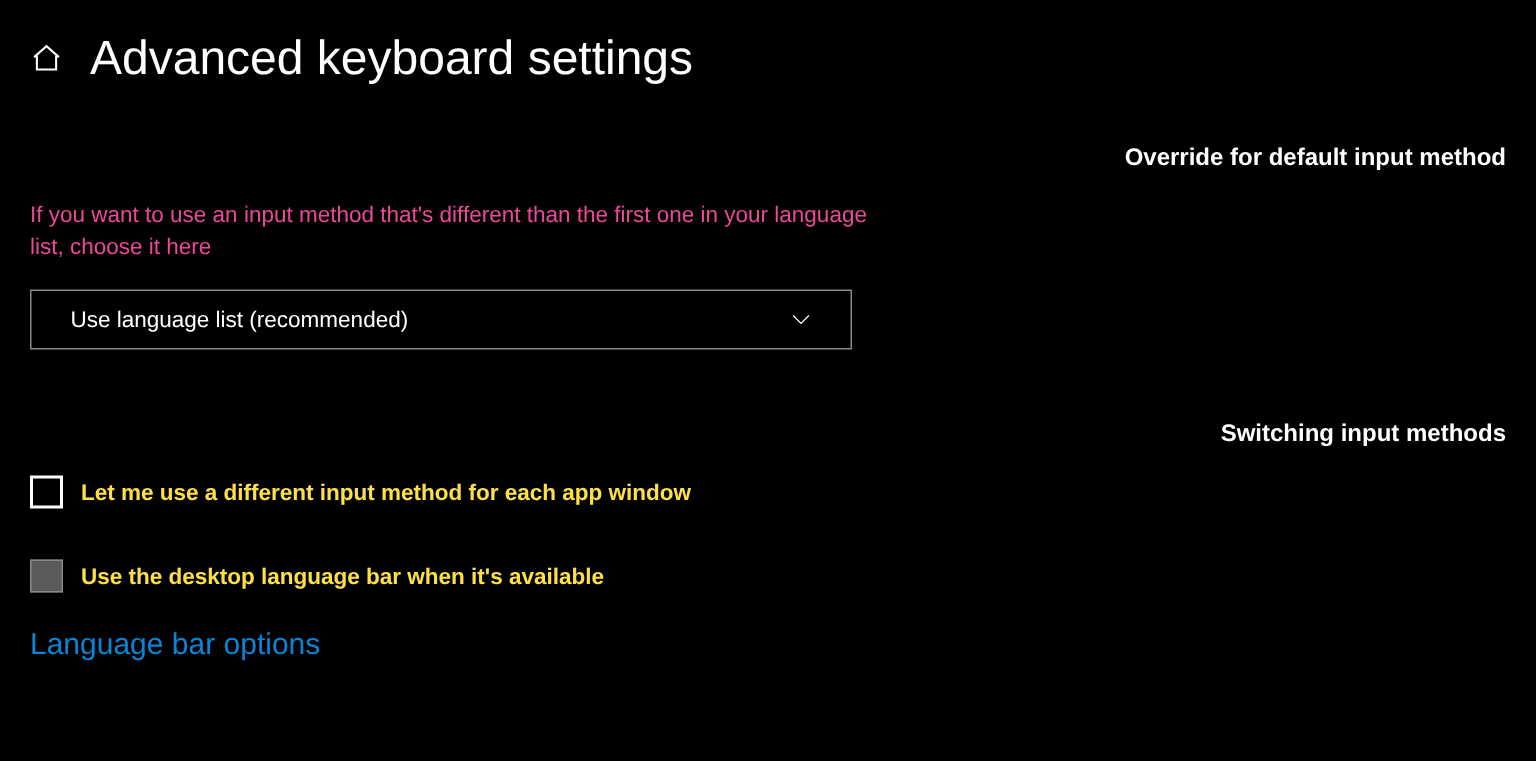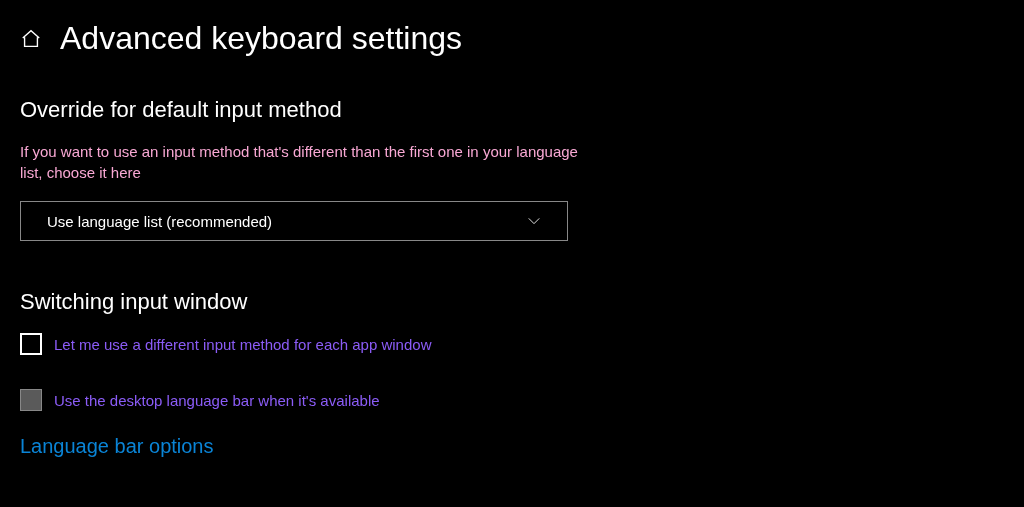--- a/index.html
+++ b/index.html
@@ -35,28 +35,29 @@
       stroke-width: 1.5;
     }
     .page-title {
       font-size: 32px;
       font-weight: 300;
     }
     .section {
       margin-bottom: 30px;
     }
     .section-title {
-      font-size: 22px;
-      font-weight: 400;
+      font-size: 16px;
+      font-weight: 700;
       margin-bottom: 18px;
+      text-align: right;
     }
     .description {
       font-size: 15px;
       font-weight: 300;
-      color: #f9a8d4;
+      color: #ec4899;
       line-height: 1.4;
       max-width: 560px;
       margin-bottom: 18px;
     }
     .dropdown {
       display: flex;
       align-items: center;
       justify-content: space-between;
       border: 1px solid #888;
       background: #000;
@@ -97,22 +98,22 @@
       border: 2px solid #fff;
       background: #000;
       flex-shrink: 0;
     }
     .checkbox.filled {
       background: #5a5a5a;
       border: 1px solid #888;
     }
     .checkbox-label {
       font-size: 15px;
-      font-weight: 400;
-      color: #8b5cf6;
+      font-weight: 700;
+      color: #fde047;
     }
     .link {
       font-size: 20px;
       font-weight: 300;
       color: #0a84d6;
       cursor: pointer;
     }
   </style>
 </head>
 <body>
@@ -133,21 +134,21 @@
     <span class="dropdown-text">Use language list (recommended)</span>
     <span class="chevron">
       <svg viewBox="0 0 16 16" width="14" height="14">
         <path d="M2 5 L8 11 L14 5"></path>
       </svg>
     </span>
   </div>
 </div>
 
 <div class="section section-switching">
-  <h2 class="section-title">Switching input window</h2>
+  <h2 class="section-title">Switching input methods</h2>
 
   <div class="checkbox-row">
     <div class="checkbox"></div>
     <span class="checkbox-label">Let me use a different input method for each app window</span>
   </div>
 
   <div class="checkbox-row">
     <div class="checkbox filled"></div>
     <span class="checkbox-label">Use the desktop language bar when it's available</span>
   </div>

